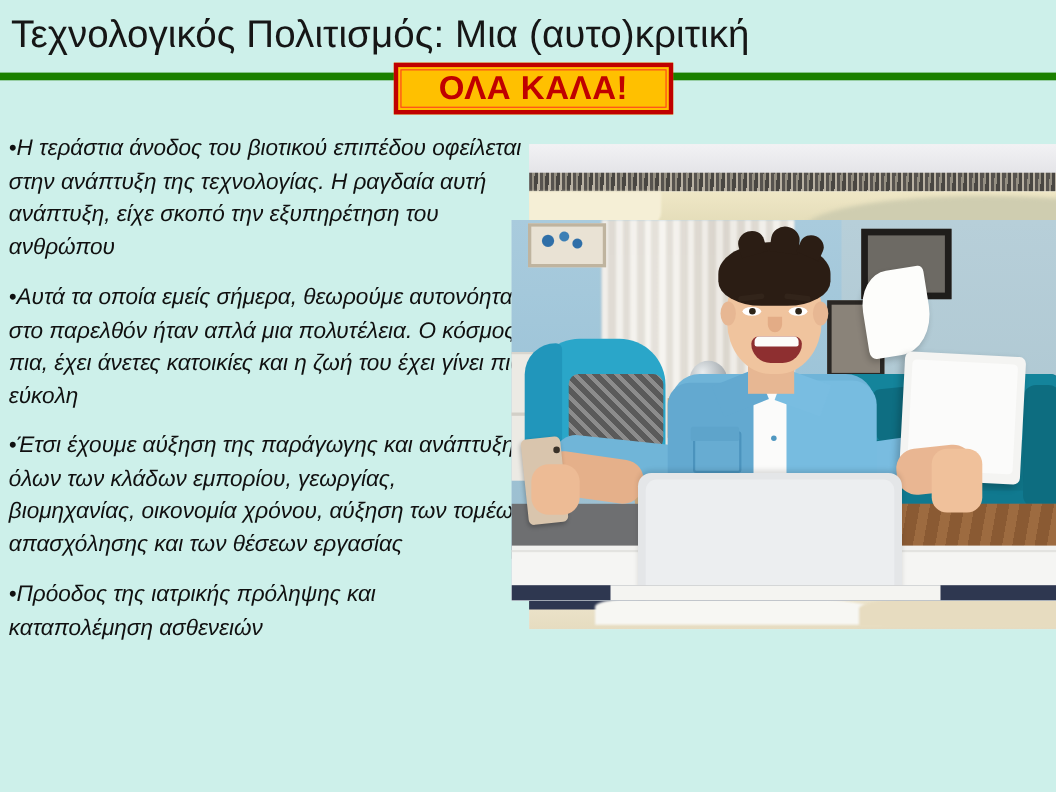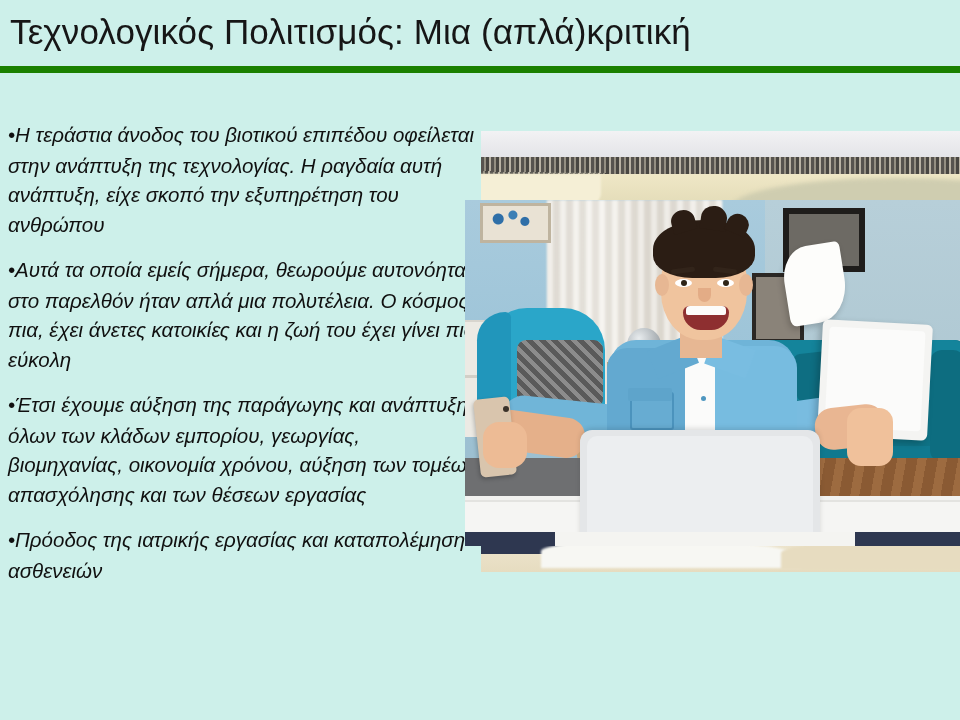--- a/index.html
+++ b/index.html
@@ -184,29 +184,32 @@
   .laptop-lid{left:122px;top:236px;width:226px;height:110px;background:#eceef0;border-radius:10px 10px 0 0;}
 
   .fg-strip-bottom{left:0;bottom:0;width:100%;height:14px;background:#2e3750;}
   .fg-strip-bottom2{left:90px;bottom:0;width:300px;height:14px;background:#f4f4f1;}
 </style>
 </head>
 <body>
 
 <div class="slide">
 
-  <div class="title">Τεχνολογικός Πολιτισμός: Μια (απλά)κριτική</div>
+  <div class="title">Τεχνολογικός Πολιτισμός: Μια (αυτο)κριτική</div>
   <div class="rule"></div>
 
+  <div class="badge">
+    <span class="badge-label">ΟΛΑ ΚΑΛΑ!</span>
+  </div>
 
   <div class="body">
     <p class="bullet"><span class="dot">•</span><span>Η τεράστια άνοδος του βιοτικού επιπέδου οφείλεται στην ανάπτυξη της τεχνολογίας. Η ραγδαία αυτή ανάπτυξη, είχε σκοπό την εξυπηρέτηση του ανθρώπου</span></p>
     <p class="bullet"><span class="dot">•</span><span>Αυτά τα οποία εμείς σήμερα, θεωρούμε αυτονόητα, στο παρελθόν ήταν απλά μια πολυτέλεια.  Ο κόσμος πια, έχει άνετες  κατοικίες και η ζωή του έχει γίνει πιο εύκολη</span></p>
     <p class="bullet"><span class="dot">•</span><span>Έτσι έχουμε αύξηση της παράγωγης και ανάπτυξης όλων των κλάδων εμπορίου, γεωργίας, βιομηχανίας, οικονομία χρόνου, αύξηση των τομέων  απασχόλησης και των θέσεων εργασίας</span></p>
-    <p class="bullet"><span class="dot">•</span><span>Πρόοδος της ιατρικής εργασίας και καταπολέμηση ασθενειών</span></p>
+    <p class="bullet"><span class="dot">•</span><span>Πρόοδος της ιατρικής πρόληψης και καταπολέμηση ασθενειών</span></p>
   </div>
 
   <div class="photo photo-bg">
     <div class="bg-strip-grey"></div>
     <div class="bg-strip-dark"></div>
     <div class="bg-cream"></div>
     <div class="bg-cream-left"></div>
     <div class="bg-cream-hump"></div>
     <div class="bg-mid"></div>
     <div class="bg-bottom"></div>

